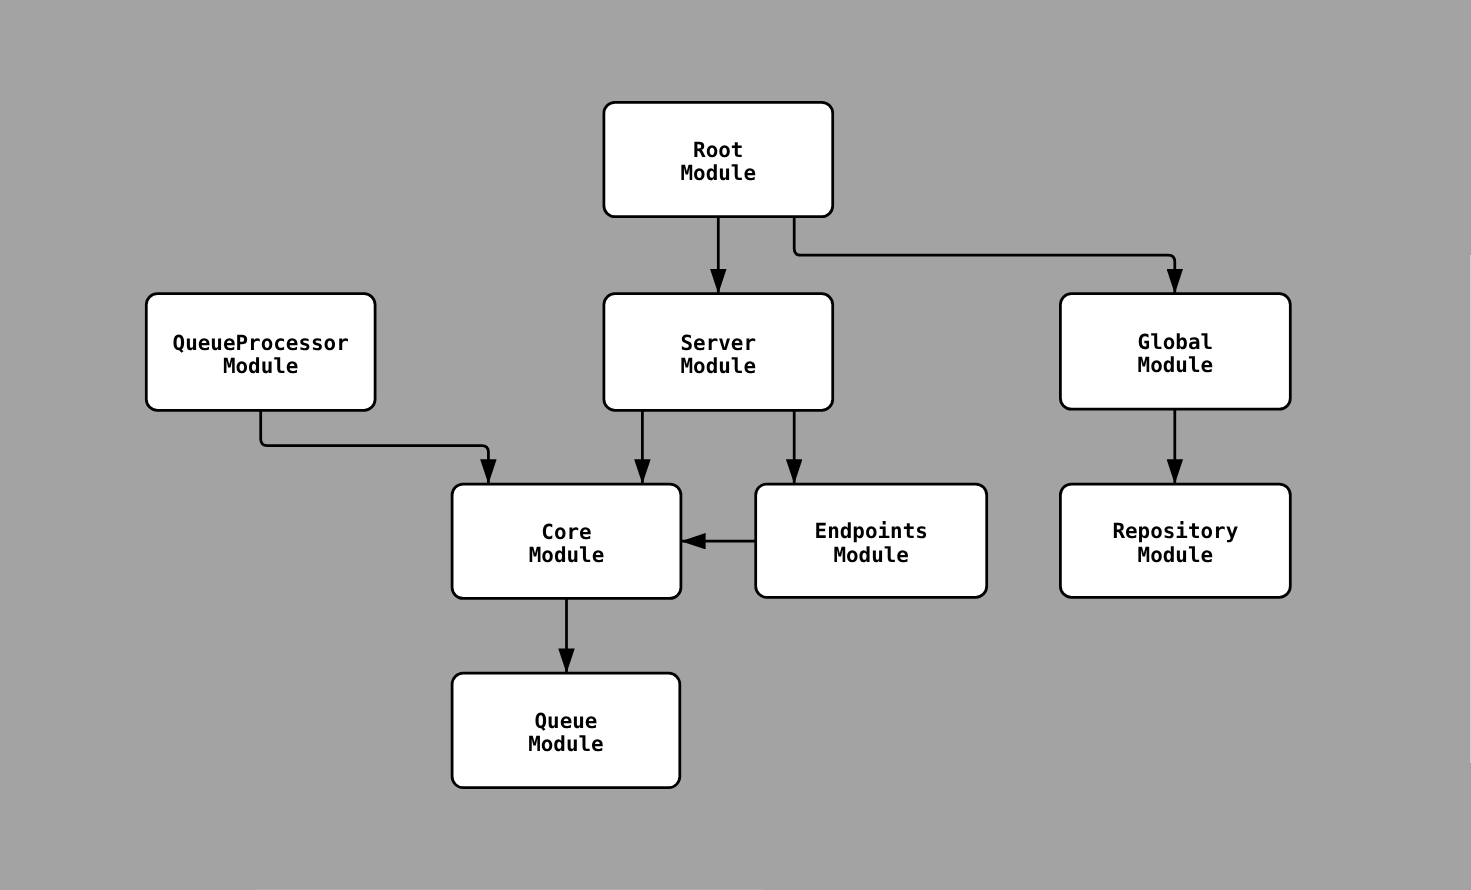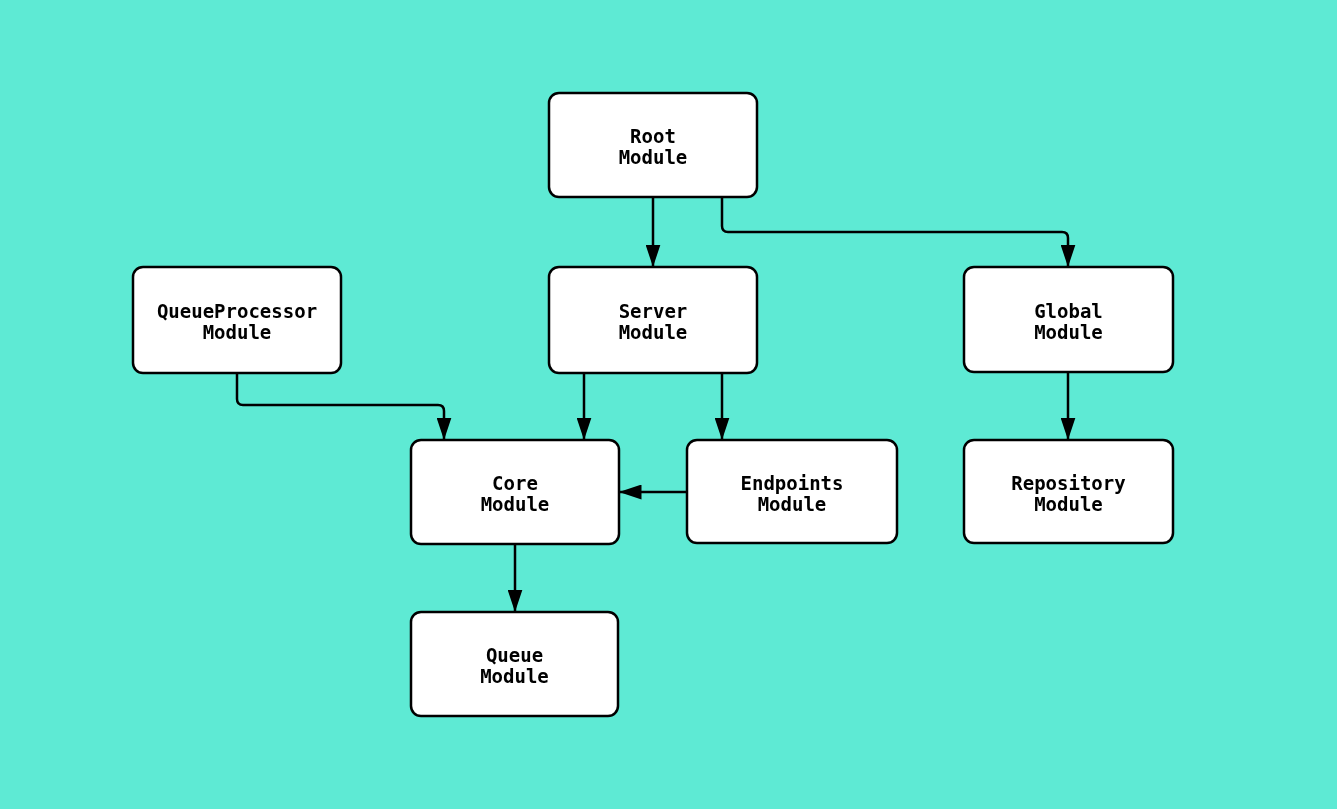--- a/index.html
+++ b/index.html
@@ -4,21 +4,21 @@
 <style>
   html, body {
     margin: 0;
     padding: 0;
     background: #ffffff;
   }
   .canvas {
     position: relative;
     width: 1337px;
     height: 809px;
-    background: #5eead4;
+    background: #a3a3a3;
     overflow: hidden;
   }
   svg {
     display: block;
   }
   .node-rect {
     fill: #ffffff;
     stroke: #000000;
     stroke-width: 2.5;
   }

